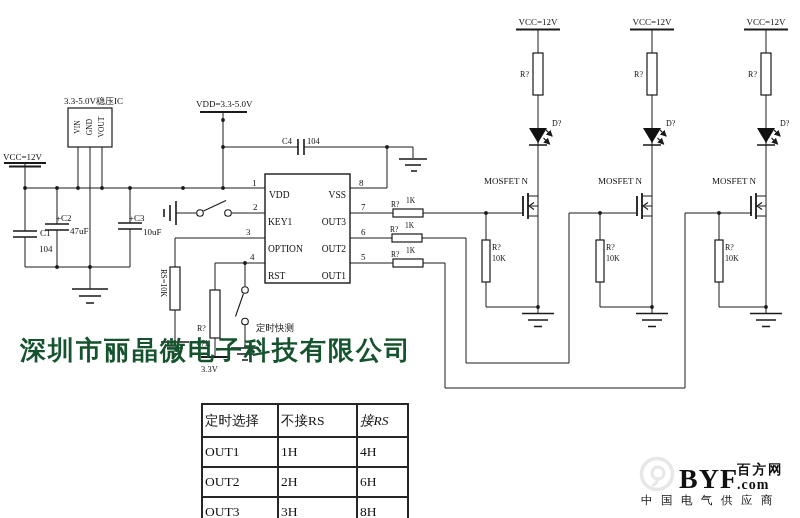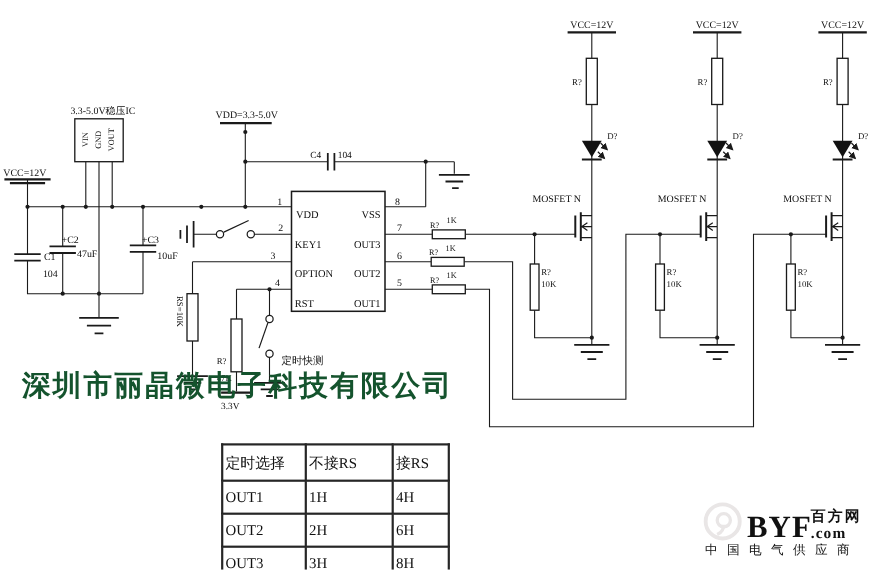--- a/index.html
+++ b/index.html
@@ -9,21 +9,21 @@
   svg text{fill:#111;font-family:"Liberation Serif","DejaVu Serif",serif;}
   .company{position:absolute;color:#14532d;font-weight:bold;line-height:1;
            font-family:"Liberation Serif","DejaVu Serif",serif;white-space:nowrap;}
   #company-line1{left:20px;top:338px;font-size:26px;letter-spacing:2px;}
   #company-line2{left:20px;top:372px;font-size:27px;letter-spacing:1px;}
   table.timing{position:absolute;left:201px;top:403px;border-collapse:collapse;
                font-size:13.5px;color:#111;background:#fff;}
   table.timing td{border:2px solid #262626;text-align:left;padding:2px;}
   table.timing tr.hd td{height:27px;}
   table.timing tr.dt td{height:24px;}
-  td.c1{width:70px;} td.c2{width:73px;margin-left:40px;} td.c3{width:45px;}
+  td.c1{width:70px;} td.c2{width:73px;margin-left:40px;} td.c3{width:45px;font-style:italic;}
 </style>
 </head>
 <body>
 
 <div id="stage">
 
 <svg id="schem" width="800" height="518" viewBox="0 0 800 518">
   <defs>
     <marker id="ah" markerWidth="7" markerHeight="7" refX="5" refY="3" orient="auto">
       <path d="M0,0 L6,3 L0,6 z" fill="#1a1a1a"></path>

